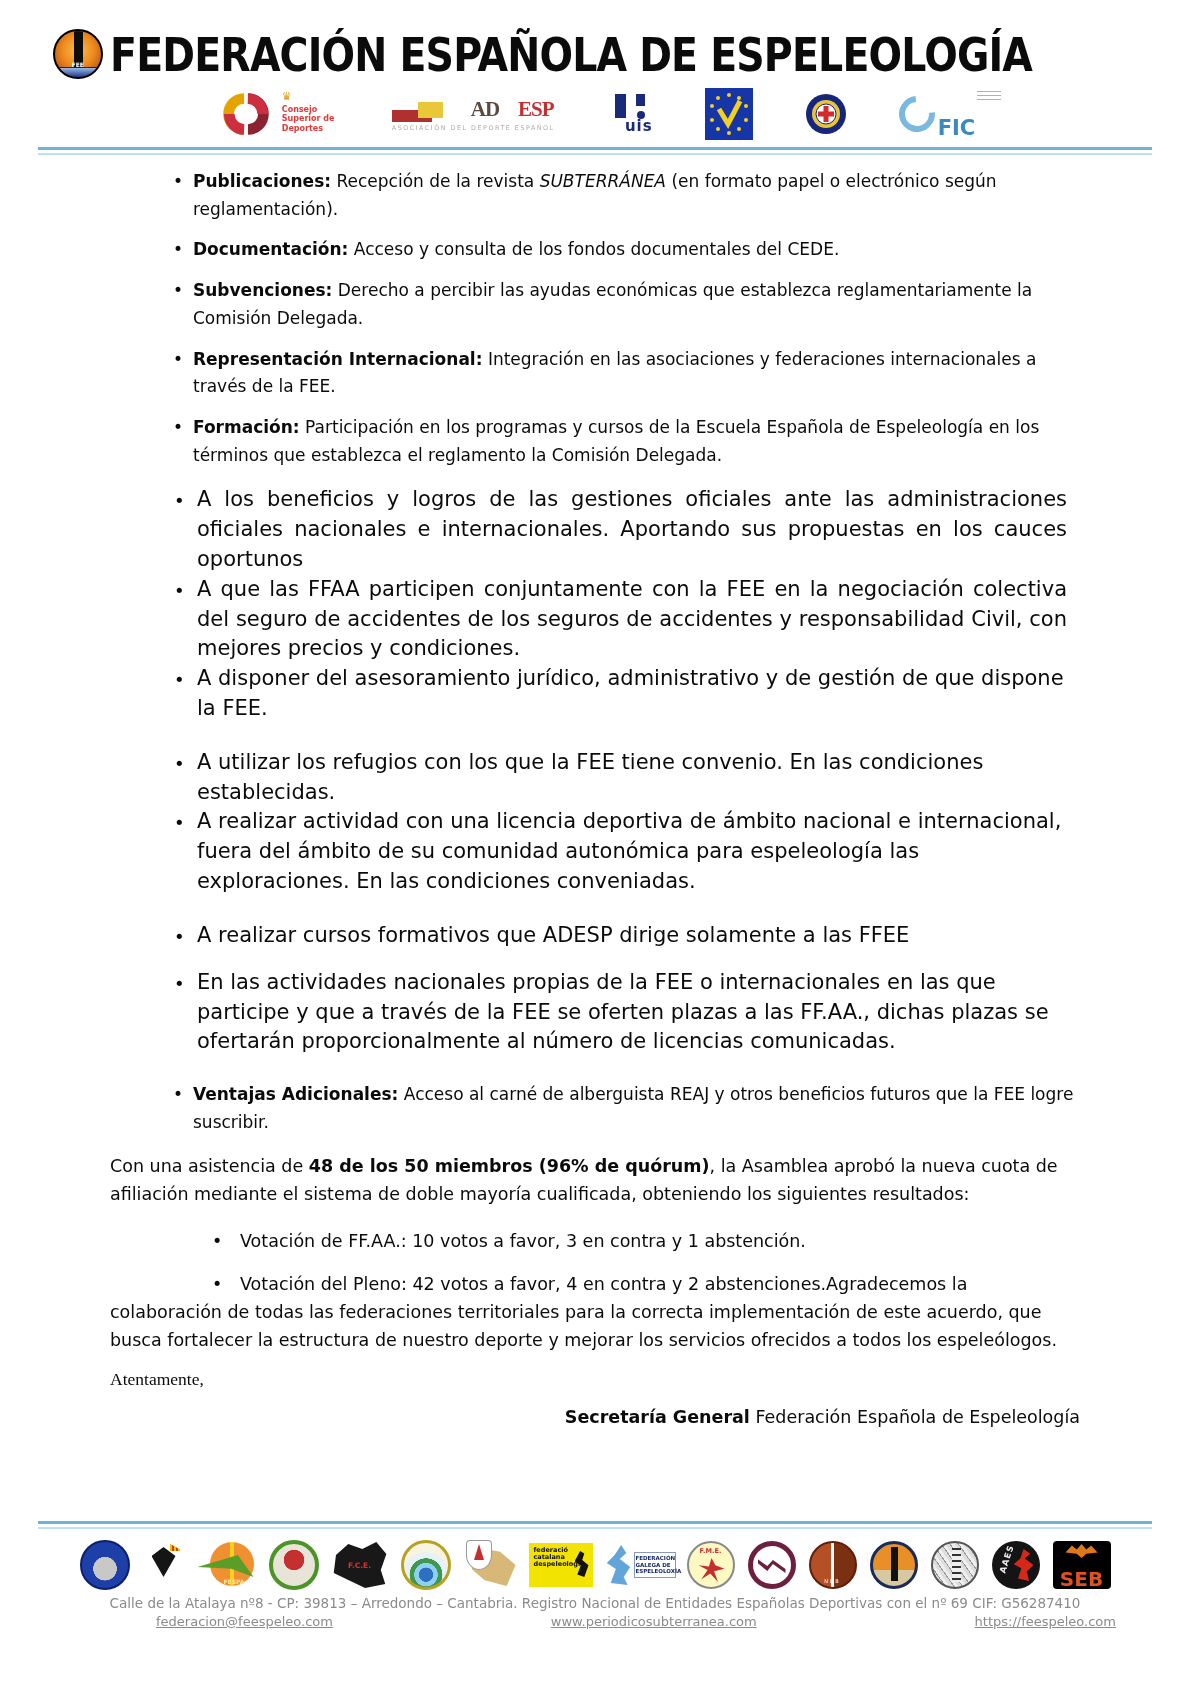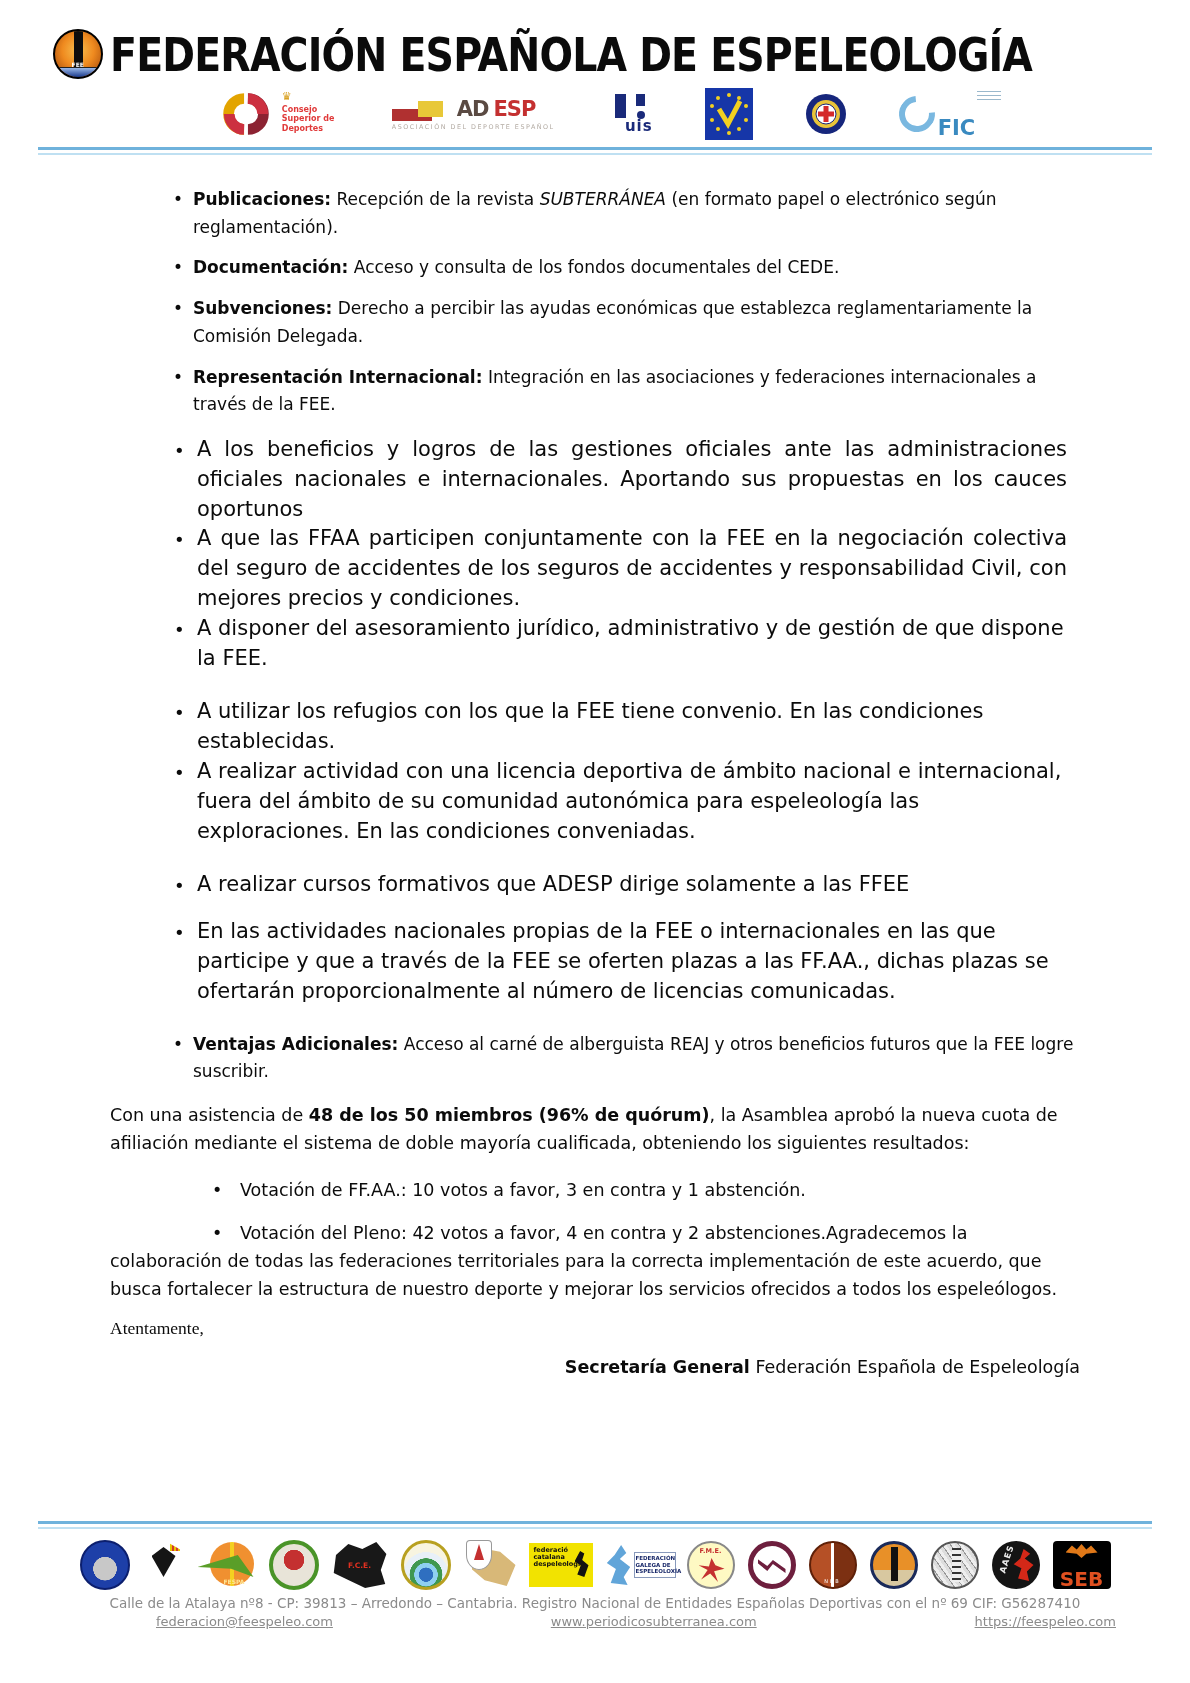--- a/index.html
+++ b/index.html
@@ -21,21 +21,21 @@
   .fee-badge .fee-label { position:absolute; left:0; bottom:9px; width:100%; text-align:center;
     font-size:6px; font-weight:bold; color:#fff; z-index:2; }
   .title { font-size:47px; font-weight:700; letter-spacing:-1px; white-space:nowrap;
     transform:scaleX(.84); transform-origin:left center; }
 
   .partner-row { display:flex; align-items:center; justify-content:center; gap:52px; margin-top:2px; height:56px; }
   .pl-csd { display:flex; align-items:center; gap:5px; }
   .csd-text { width:58px; font-size:8px; line-height:1.15; font-weight:700; color:#e03a3a; position:relative; padding-top:10px; }
   .csd-text::before { content:"♛"; position:absolute; top:-4px; left:0; color:#d8a020; font-size:11px; }
   .pl-adesp { display:flex; flex-direction:column; }
-  .adesp-top { display:flex; align-items:flex-end; gap:5px; }
+  .adesp-top { display:flex; align-items:flex-end; gap:19px;font-family:Liberation Serif, serif; }
   .adesp-blocks { position:relative; width:60px; height:20px; }
   .adesp-blocks .b1 { position:absolute; left:0; bottom:0; width:40px; height:12px; background:#b03030; }
   .adesp-blocks .b2 { position:absolute; left:26px; top:0; width:25px; height:16px; background:#e8c838; }
   .adesp-ad  { font-size:21px; font-weight:700; color:#5a4a42; letter-spacing:-1px; }
   .adesp-esp { font-size:21px; font-weight:700; color:#c43030; letter-spacing:-1px; }
   .adesp-tag { margin-top:2px; font-size:6.4px; color:#b2aaa2; letter-spacing:1.5px; }
   .pl-uis { width:46px; text-align:right; }
   .uis-mark { position:relative; height:25px; width:34px; margin:0 auto; }
   .uis-mark::before { content:""; position:absolute; left:2px; top:0; width:11px; height:24px; background:#1a2a7a; }
   .uis-mark::after  { content:""; position:absolute; right:2px; top:0; width:9px; height:12px; background:#1a2a7a; }
@@ -50,21 +50,21 @@
 
   .rule { height:3px; border-top:3px solid #6fb2dc; border-bottom:2px solid #bfe0f2; margin:5px 38px 0; }
 
   
   .content { margin:0 110px; width:970px; }
   ul { list-style:none; margin:0; padding:0; }
   .blist li { position:relative; padding-left:83px; font-size:17px; line-height:1.63; margin-bottom:13px; }
   .blist li::before { content:"•"; position:absolute; left:63px; top:0; }
   .b { font-weight:700; }
   .it { font-style:italic; }
-  .benefits { padding-top:31px; }
+  .benefits { padding-top:13px; }
 
   .rights { margin-top:16px; }
   .rights li { position:relative; padding-left:87px; padding-right:13px; font-size:21px; line-height:1.42; }
   .rights li::before { content:"•"; position:absolute; left:64px; top:3px; font-size:18px; }
   .r-just  { text-align:justify; }
   .r-small { font-size:16.5px; line-height:1.6; }
   .r-loose { line-height:1.63; }
   .mt24 { margin-top:24px; }
   .mt17 { margin-top:17px; }
 
@@ -224,20 +224,21 @@
   <div class="rule"></div>
 </div>
 
 <div class="content">
 
   <ul class="blist benefits">
     <li><span class="b">Publicaciones:</span><span> Recepción de la revista </span><span class="it">SUBTERRÁNEA</span><span> (en formato papel o electrónico según reglamentación).</span></li>
     <li><span class="b">Documentación:</span><span> Acceso y consulta de los fondos documentales del CEDE.</span></li>
     <li><span class="b">Subvenciones:</span><span> Derecho a percibir las ayudas económicas que establezca reglamentariamente la Comisión Delegada.</span></li>
     <li><span class="b">Representación Internacional:</span><span> Integración en las asociaciones y federaciones internacionales a través de la FEE.</span></li>
+    <li><span class="b">Formación:</span><span> Participación en los programas y cursos de la Escuela Española de Espeleología en los términos que establezca el reglamento la Comisión Delegada.</span></li>
   </ul>
 
   <ul class="rights">
     <li class="r-just"><span>A los beneficios y logros de las gestiones oficiales ante las administraciones oficiales nacionales e internacionales. Aportando sus propuestas en los cauces oportunos</span></li>
     <li class="r-just"><span>A que las FFAA participen conjuntamente con la FEE en la negociación colectiva del seguro de accidentes de los seguros de accidentes y responsabilidad Civil, con mejores precios y condiciones.</span></li>
     <li class="r-small"><span>A disponer del asesoramiento jurídico, administrativo y de gestión de que dispone la FEE.</span></li>
     <li class="mt24"><span>A utilizar los refugios con los que la FEE tiene convenio. En las condiciones establecidas.</span></li>
     <li class="r-loose"><span>A realizar actividad con una licencia deportiva de ámbito nacional e internacional, fuera del ámbito de su comunidad autonómica para espeleología las exploraciones. En las condiciones conveniadas.</span></li>
     <li class="mt24"><span>A realizar cursos formativos que ADESP dirige solamente a las FFEE</span></li>
     <li class="r-loose mt17"><span>En las actividades nacionales propias de la FEE o internacionales en las que participe y que a través de la FEE se oferten plazas a las FF.AA., dichas plazas se ofertarán proporcionalmente al número de licencias comunicadas.</span></li>

